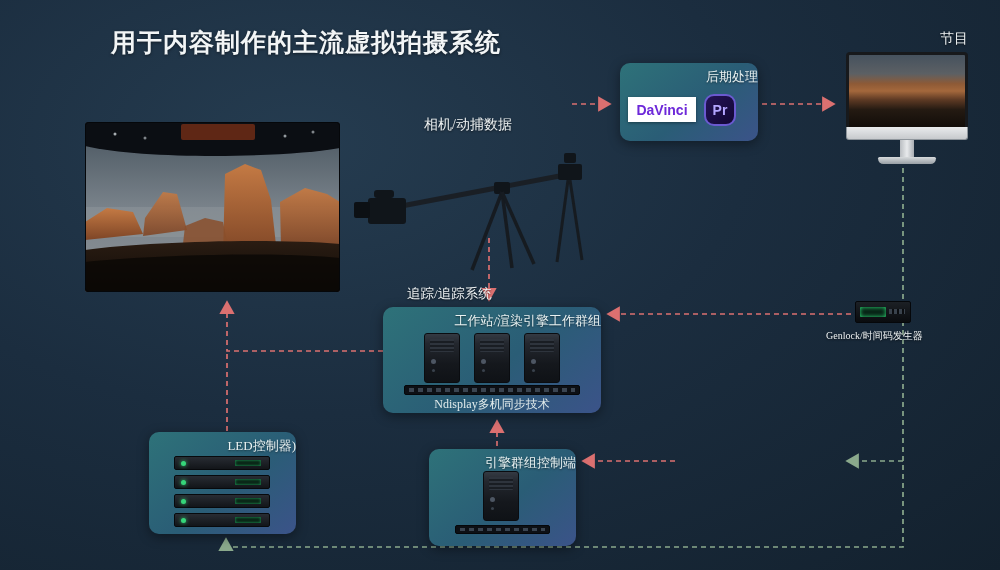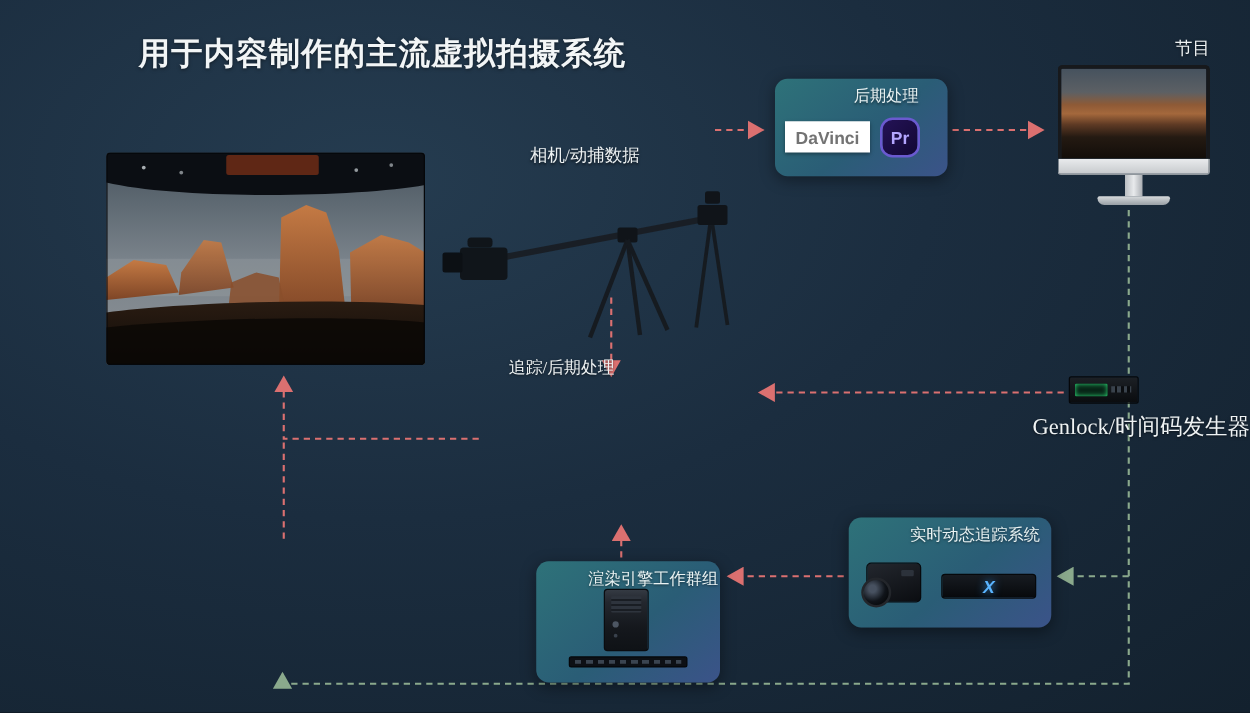--- a/index.html
+++ b/index.html
@@ -8,27 +8,27 @@
     background:radial-gradient(ellipse at 30% 25%, #253c50 0%, #1b2d3f 45%, #13212e 100%);
     font-family:"Liberation Serif","DejaVu Serif",serif;color:#f2f5f6;
   }
   .abs{position:absolute;}
   #title{left:68px;top:26px;font-size:25px;font-weight:700;letter-spacing:1px;text-shadow:0 1px 3px rgba(0,0,0,.5);margin-left:43px;}
   .label{font-size:14px;color:#eef2f3;text-shadow:0 1px 2px rgba(0,0,0,.6);white-space:nowrap;}
   .box{
     border-radius:10px;box-shadow:0 3px 12px rgba(0,0,0,.4);
     background:linear-gradient(140deg,#2e7279 0%,#2a5d76 55%,#3b5389 100%);
   }
-  .box-title{position:absolute;left:0;right:0;top:5px;text-align:center;font-size:13px;color:#eaf3f3;text-shadow:0 1px 2px rgba(0,0,0,.5);white-space:nowrap;margin-left:40px;}
+  .box-title{position:absolute;left:0;right:0;top:5px;text-align:right;font-size:13px;color:#eaf3f3;text-shadow:0 1px 2px rgba(0,0,0,.5);white-space:nowrap;margin-left:40px;}
   
   #arrows{left:0;top:0;pointer-events:none;}
   .dash{fill:none;stroke-width:1.7;stroke-dasharray:5 4;}
   
   .davinci{display:flex;align-items:center;justify-content:center;background:#ffffff;border-radius:0;
-    color:#737373;font-family:"Liberation Sans",sans-serif;font-weight:700;font-size:14px;box-shadow:0 1px 3px rgba(0,0,0,.4);}
+    color:#6d28d9;font-family:"Liberation Sans",sans-serif;font-weight:700;font-size:14px;box-shadow:0 1px 3px rgba(0,0,0,.4);}
   .prlogo{display:flex;align-items:center;justify-content:center;background:linear-gradient(135deg,#241356,#120734);
     border:2px solid #6a5ad0;border-radius:6px;color:#b4a6ff;font-family:"Liberation Sans",sans-serif;font-weight:700;font-size:14px;}
   
   .mon-screen{width:116px;height:72px;border:3px solid #17191c;border-bottom:none;border-radius:4px 4px 0 0;
     background:linear-gradient(180deg,#46525e 0%,#5c6064 26%,#8e5a36 40%,#a4683c 50%,#5e3a24 62%,#241a12 76%,#120d09 100%);}
   .mon-chin{width:122px;height:13px;background:linear-gradient(180deg,#e9ebed,#c7cacd);border:1px solid #8f969c;border-top:none;border-radius:0 0 3px 3px;box-sizing:border-box;}
   .mon-neck{width:14px;height:17px;margin:0 auto;background:linear-gradient(90deg,#b9bdc1,#e8eaec,#a9adb2);}
   .mon-base{width:58px;height:7px;margin:0 auto;background:linear-gradient(180deg,#d7dadc,#989fa5);border-radius:2px 2px 7px 7px;}
   
   .tower{position:absolute;width:36px;height:50px;border-radius:3px;border:1px solid #0a0c10;box-sizing:border-box;
@@ -159,30 +159,40 @@
 
   <div class="abs label" style="left:846px;top:30px;width:122px;text-align:right;">节目</div>
   <div class="abs" style="left:846px;top:52px;width:122px;">
     <div class="mon-screen" style="margin:0 auto;"></div>
     <div class="mon-chin"></div>
     <div class="mon-neck"></div>
     <div class="mon-base"></div>
   </div>
 
   <div class="genlock" style="left:855px;top:301px;"></div>
-  <div class="abs label" style="left:826px;top:329px;font-size:18px;">Genlock/时间码发生器</div>
+  <div class="abs label" style="left:826px;top:329px;font-size:10px;">Genlock/时间码发生器</div>
 
-  <div class="abs label" style="left:407px;top:285px;font-size:13.5px;">追踪/后期处理</div>
-
-  <div class="abs box" style="left:679px;top:414px;width:162px;height:88px;">
-    <div class="box-title">实时动态追踪系统</div>
-    <div class="trackcam" style="left:14px;top:36px;"></div>
-    <div class="xbar" style="left:74px;top:45px;width:74px;height:18px;">X</div>
+  <div class="abs label" style="left:407px;top:285px;font-size:13.5px;">追踪/追踪系统</div>
+  <div class="abs box" style="left:383px;top:307px;width:218px;height:106px;">
+    <div class="box-title">工作站/渲染引擎工作群组</div>
+    <div class="tower" style="left:41px;top:26px;"></div>
+    <div class="tower" style="left:91px;top:26px;"></div>
+    <div class="tower" style="left:141px;top:26px;"></div>
+    <div class="switchbar" style="left:21px;top:78px;width:176px;height:10px;"></div>
+    <div class="abs sub" style="left:0;right:0;top:89px;text-align:center;">Ndisplay多机同步技术</div>
   </div>
 
 
+  <div class="abs box" style="left:149px;top:432px;width:147px;height:102px;">
+    <div class="box-title">LED控制器)</div>
+    <div class="rack" style="top:24px;"></div>
+    <div class="rack" style="top:43px;"></div>
+    <div class="rack" style="top:62px;"></div>
+    <div class="rack" style="top:81px;"></div>
+  </div>
+
   <div class="abs box" style="left:429px;top:449px;width:147px;height:97px;">
-    <div class="box-title">渲染引擎工作群组</div>
+    <div class="box-title">引擎群组控制端</div>
     <div class="tower" style="left:54px;top:22px;"></div>
     <div class="switchbar" style="left:26px;top:76px;width:95px;height:9px;"></div>
   </div>
 
 </div>
 
 </body></html>

